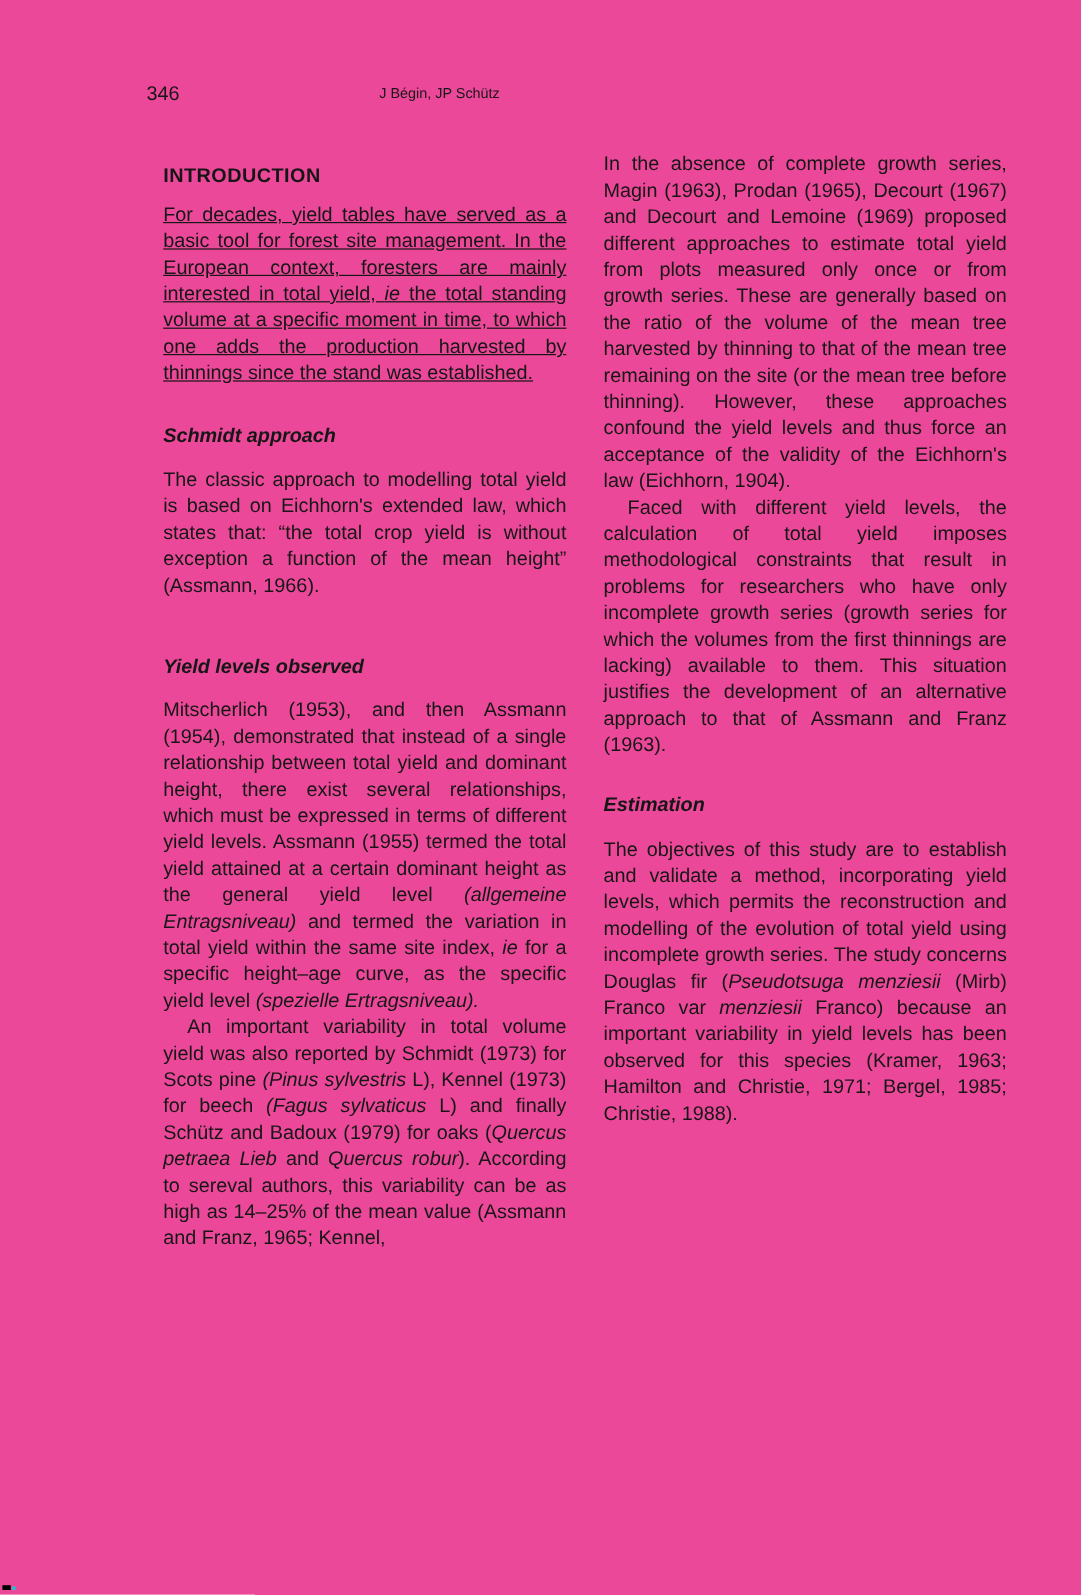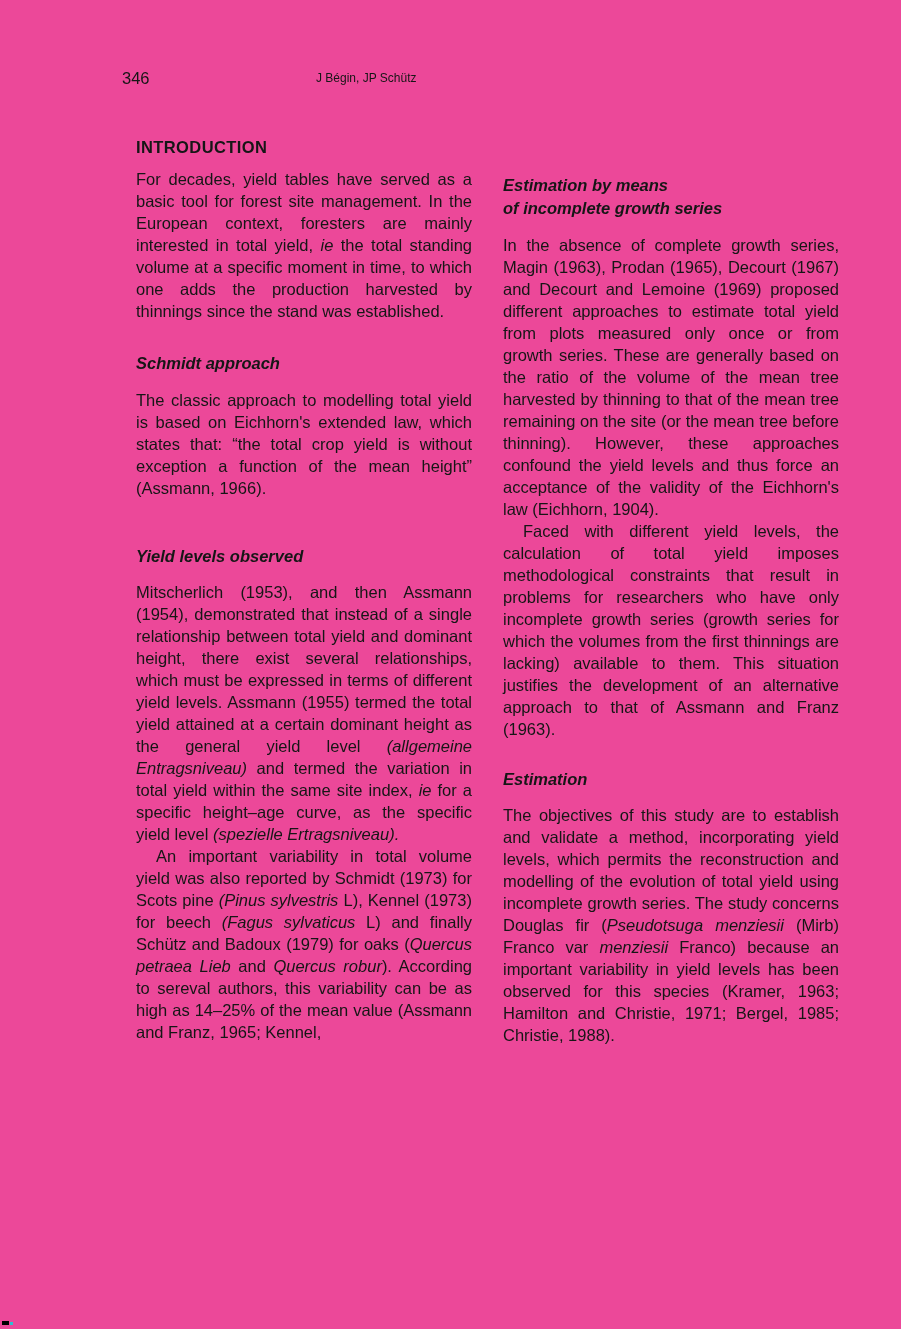--- a/index.html
+++ b/index.html
@@ -54,21 +54,21 @@
     font-weight: bold;
     font-style: italic;
     font-size: 16.5px;
     line-height: 23px;
     text-align: left;
     white-space: pre-line;
   }
   .para { margin: 0; }
   .indent { text-indent: 20px; }
   
-  .m-p-intro      { margin-top: 32px; }
+  .m-p-intro      { margin-top: 32px; text-decoration: underline; }
   .m-h-classic    { margin-top: 30px; }
   .m-p-classic    { margin-top: 32px; }
   .m-h-yield      { margin-top: 46px; }
   .m-p-yield1     { margin-top: 34px; }
   .m-p-yield2     { margin-top: 8px;  }
   .m-h-estimation { margin-top: 48px; }
   .m-p-est1       { margin-top: 26px; }
   .m-p-est2       { margin-top: 10px; }
   .m-h-objectives { margin-top: 28px; }
   .m-p-objectives { margin-top: 26px; }
@@ -109,22 +109,20 @@
 
       <h2 class="section-heading m-h-yield">Yield levels observed</h2>
 
       <p class="para m-p-yield1">Mitscherlich (1953), and then Assmann (1954), demonstrated that instead of a single relationship between total yield and dominant height, there exist several relationships, which must be expressed in terms of different yield levels. Assmann (1955) termed the total yield attained at a certain dominant height as the general yield level <i>(allgemeine Entragsniveau)</i> and termed the variation in total yield within the same site index, <i>ie</i> for a specific height–age curve, as the specific yield level <i>(spezielle Ertragsniveau).</i></p>
 
       <p class="para indent m-p-yield2">An important variability in total volume yield was also reported by Schmidt (1973) for Scots pine <i>(Pinus sylvestris</i> L), Kennel (1973) for beech <i>(Fagus sylvaticus</i> L) and finally Schütz and Badoux (1979) for oaks (<i>Quercus petraea Lieb</i> and <i>Quercus robur</i>). According to sereval authors, this variability can be as high as 14–25% of the mean value (Assmann and Franz, 1965; Kennel,</p>
     </div>
 
     <div class="col">
 
-      <h2 class="section-heading m-h-estimation">Estimation by means
-of incomplete growth series</h2>
 
       <p class="para m-p-est1">In the absence of complete growth series, Magin (1963), Prodan (1965), Decourt (1967) and Decourt and Lemoine (1969) proposed different approaches to estimate total yield from plots measured only once or from growth series. These are generally based on the ratio of the volume of the mean tree harvested by thinning to that of the mean tree remaining on the site (or the mean tree before thinning). However, these approaches confound the yield levels and thus force an acceptance of the validity of the Eichhorn's law (Eichhorn, 1904).</p>
 
       <p class="para indent m-p-est2">Faced with different yield levels, the calculation of total yield imposes methodological constraints that result in problems for researchers who have only incomplete growth series (growth series for which the volumes from the first thinnings are lacking) available to them. This situation justifies the development of an alternative approach to that of Assmann and Franz (1963).</p>
 
       <h2 class="section-heading m-h-objectives">Estimation</h2>
 
       <p class="para m-p-objectives">The objectives of this study are to establish and validate a method, incorporating yield levels, which permits the reconstruction and modelling of the evolution of total yield using incomplete growth series. The study concerns Douglas fir (<i>Pseudotsuga menziesii</i> (Mirb) Franco var <i>menziesii</i> Franco) because an important variability in yield levels has been observed for this species (Kramer, 1963; Hamilton and Christie, 1971; Bergel, 1985; Christie, 1988).</p>
     </div>
 

